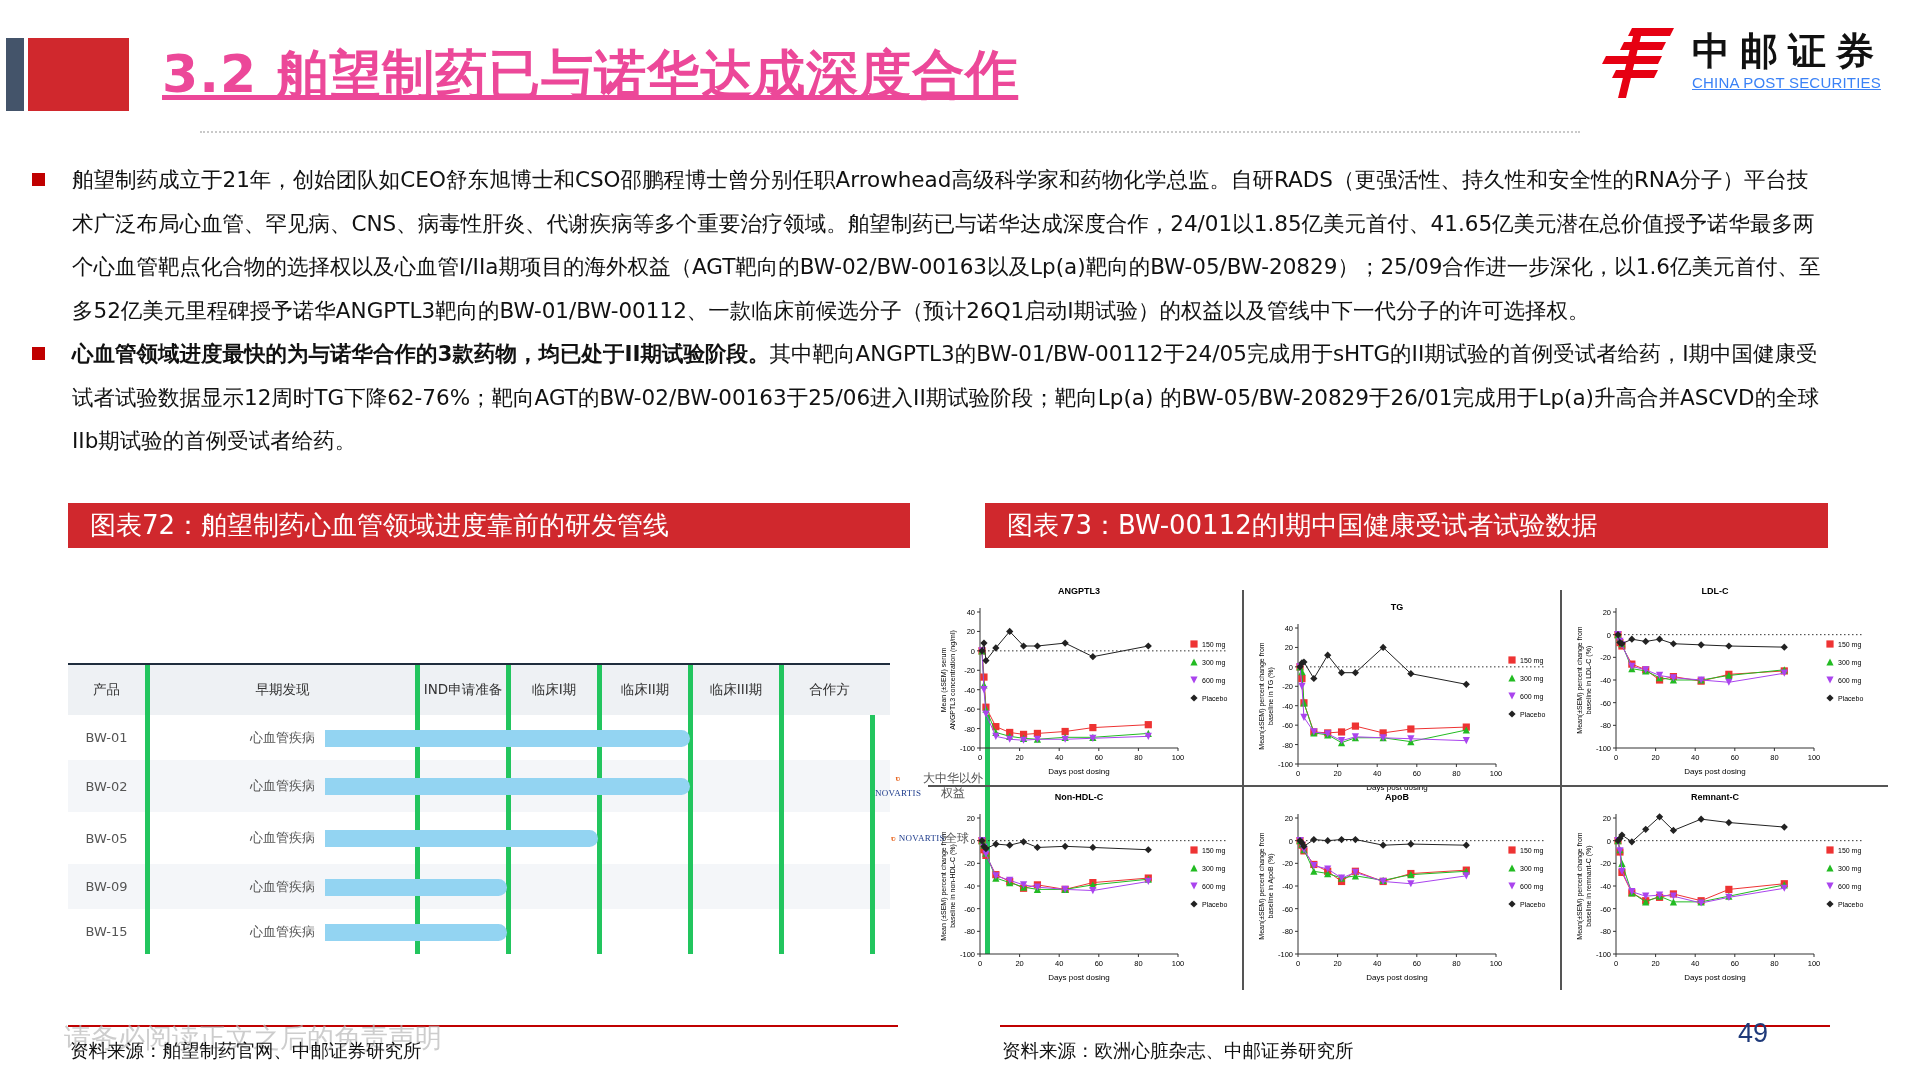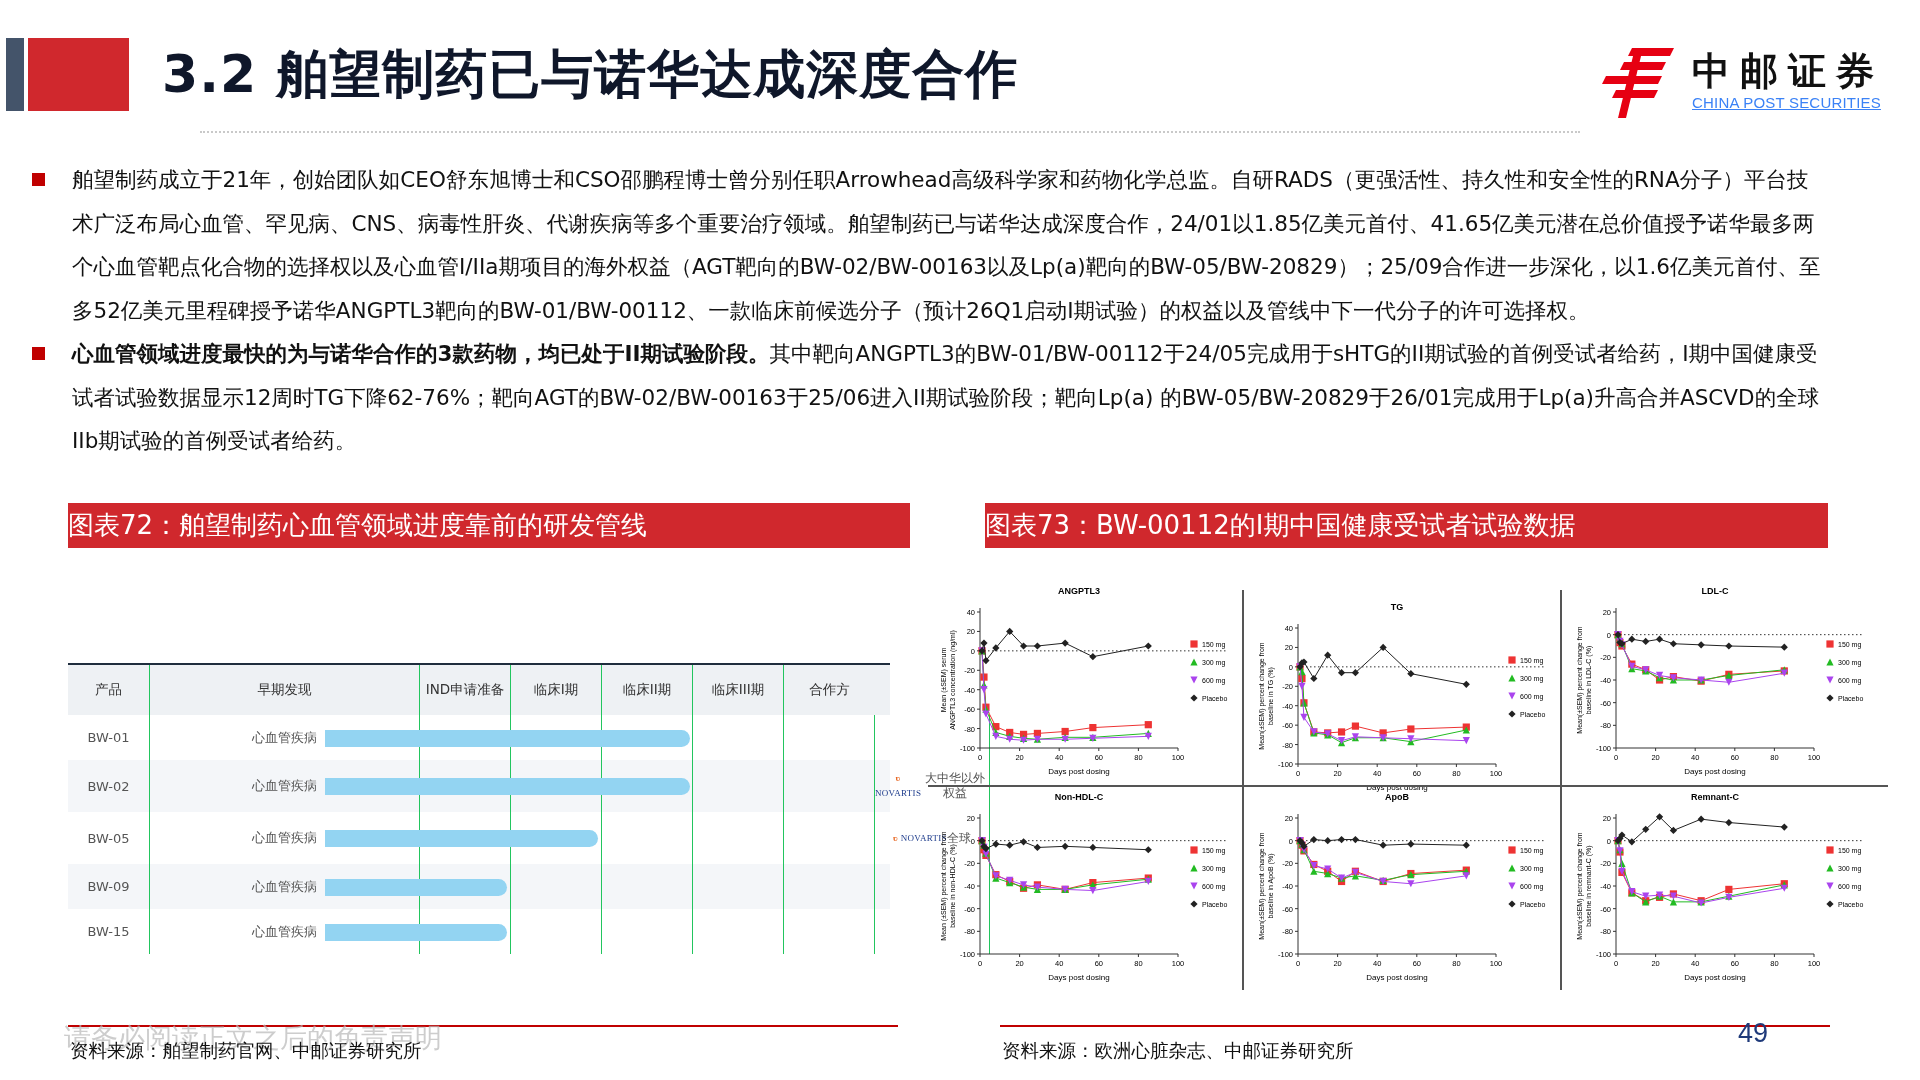--- a/index.html
+++ b/index.html
@@ -2,44 +2,44 @@
 <html><head>
 <meta charset="utf-8">
 <style>
   * { box-sizing: border-box; margin: 0; padding: 0; }
   html, body { width: 1920px; height: 1080px; overflow: hidden; background: #ffffff; }
   body { position: relative; font-family: "DejaVu Sans", "Liberation Sans", sans-serif; color: #111; }
 
   
   .hdr-bar-dark { position: absolute; left: 6px; top: 38px; width: 18px; height: 73px; background: #44546a; }
   .hdr-bar-red { position: absolute; left: 28px; top: 38px; width: 101px; height: 73px; background: #d0282d; }
-  .page-title { position: absolute; left: 162px; top: 36px; font-size: 52px; font-weight: bold; color: #0f172a; letter-spacing: 1px; line-height: 76px; white-space: nowrap; }
+  .page-title { position: absolute; left: 162px; top: 36px; font-size: 52px; font-weight: bold; color: #ec4899; letter-spacing: 1px; line-height: 76px; white-space: nowrap; text-decoration: underline; }
   .hdr-dots { position: absolute; left: 200px; top: 131px; width: 1380px; height: 0; border-top: 2px dotted #c9c9c9; }
 
-  .logo { position: absolute; left: 1602px; top: 44px; width: 300px; height: 74px; }
+  .logo { position: absolute; left: 1602px; top: 24px; width: 300px; height: 74px; }
   .logo-mark { position: absolute; left: 0; top: 4px; width: 72px; height: 70px; }
   .logo-cn { position: absolute; left: 90px; top: 2px; font-size: 38px; font-weight: bold; letter-spacing: 10px; color: #111; white-space: nowrap; }
   .logo-en { position: absolute; left: 90px; top: 50px; font-family: "Liberation Sans", sans-serif; font-size: 15px; color: #3b82f6; white-space: nowrap; letter-spacing: 0.2px; text-decoration: underline; }
 
   
   .bullets { position: absolute; left: 28px; top: 158px; width: 1800px; }
   .bullet { position: relative; padding-left: 44px; font-size: 21.5px; line-height: 43.5px; color: #111; }
   .bullet-mark { position: absolute; left: 4px; top: 15px; width: 13px; height: 13px; background: #c00000; }
   .bullet b { font-weight: bold; }
 
   
-  .fig-hdr { position: absolute; height: 45px; background: #d0282d; color: #fff; font-size: 26px; line-height: 45px; white-space: nowrap; }
+  .fig-hdr { position: absolute; height: 45px; background: #d0282d; color: #fff; font-size: 26px; line-height: 45px; padding-left: 22px; white-space: nowrap; }
   .fig72 { left: 68px; top: 503px; width: 842px; }
   .fig73 { left: 985px; top: 503px; width: 843px; }
 
   
   .pipe { position: absolute; left: 68px; top: 663px; width: 822px; border-top: 2px solid #1f2d3d; font-size: 13px; color: #555; }
   .pipe-row { display: grid; grid-template-columns: 82px 270px 91px 91px 91px 91px 91px 115px; position: relative; }
   .pipe-head { background: #eef1f4; height: 50px; align-items: center; font-size: 13.5px; color: #333; }
-  .pipe-row > div { border-right: 1px solid #22c55e; text-align: center; display: flex; align-items: center; justify-content: center; height: 100%; }
+  .pipe-row > div { border-right: 5px solid #22c55e; text-align: center; display: flex; align-items: center; justify-content: center; height: 100%; }
   .pipe-row > div:last-child { border-right: none; }
   .pipe-body { height: 45px; }
   .pipe-body.alt { background: #f4f6f9; }
   .pipe-body.tall { height: 52px; }
   .pipe-bar { position: absolute; left: 257px; top: 50%; height: 17px; margin-top: -8px; background: #93d4f2; border-radius: 0 9px 9px 0; }
   .partner { line-height: 15px; }
   .novartis { font-family: "Liberation Serif", serif; font-size: 9px; color: #1e3c8c; letter-spacing: 0.3px; }
   .novartis .flame { color: #e8641e; font-weight: bold; }
   .partner-note { font-size: 12px; color: #555; }
 

